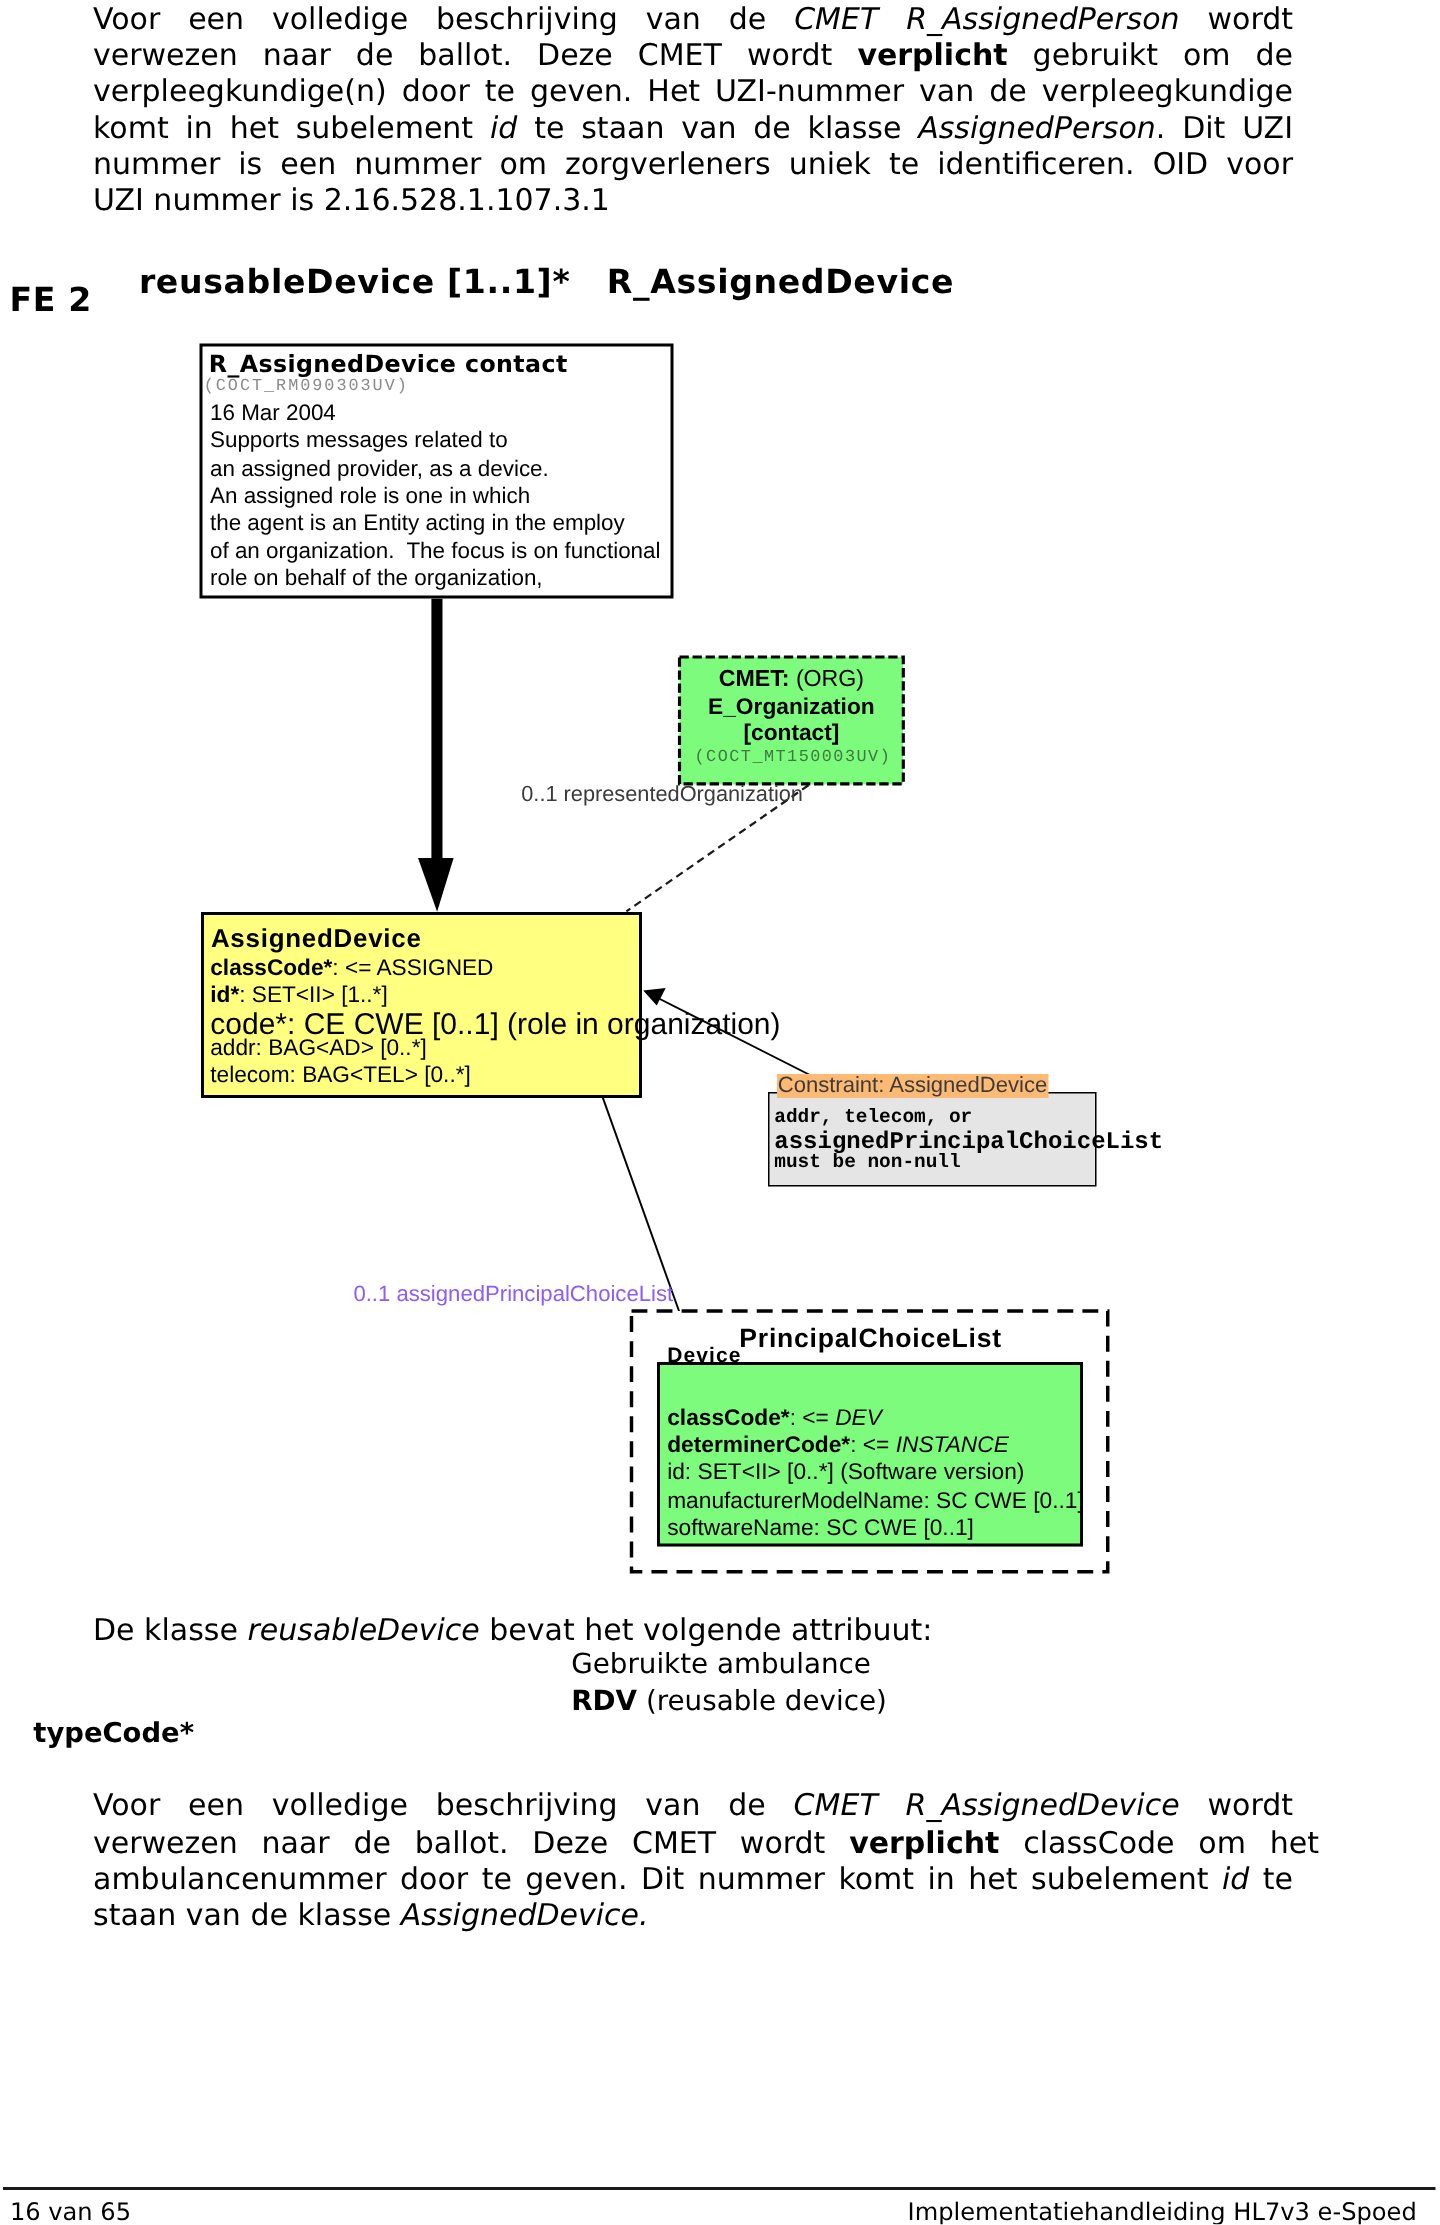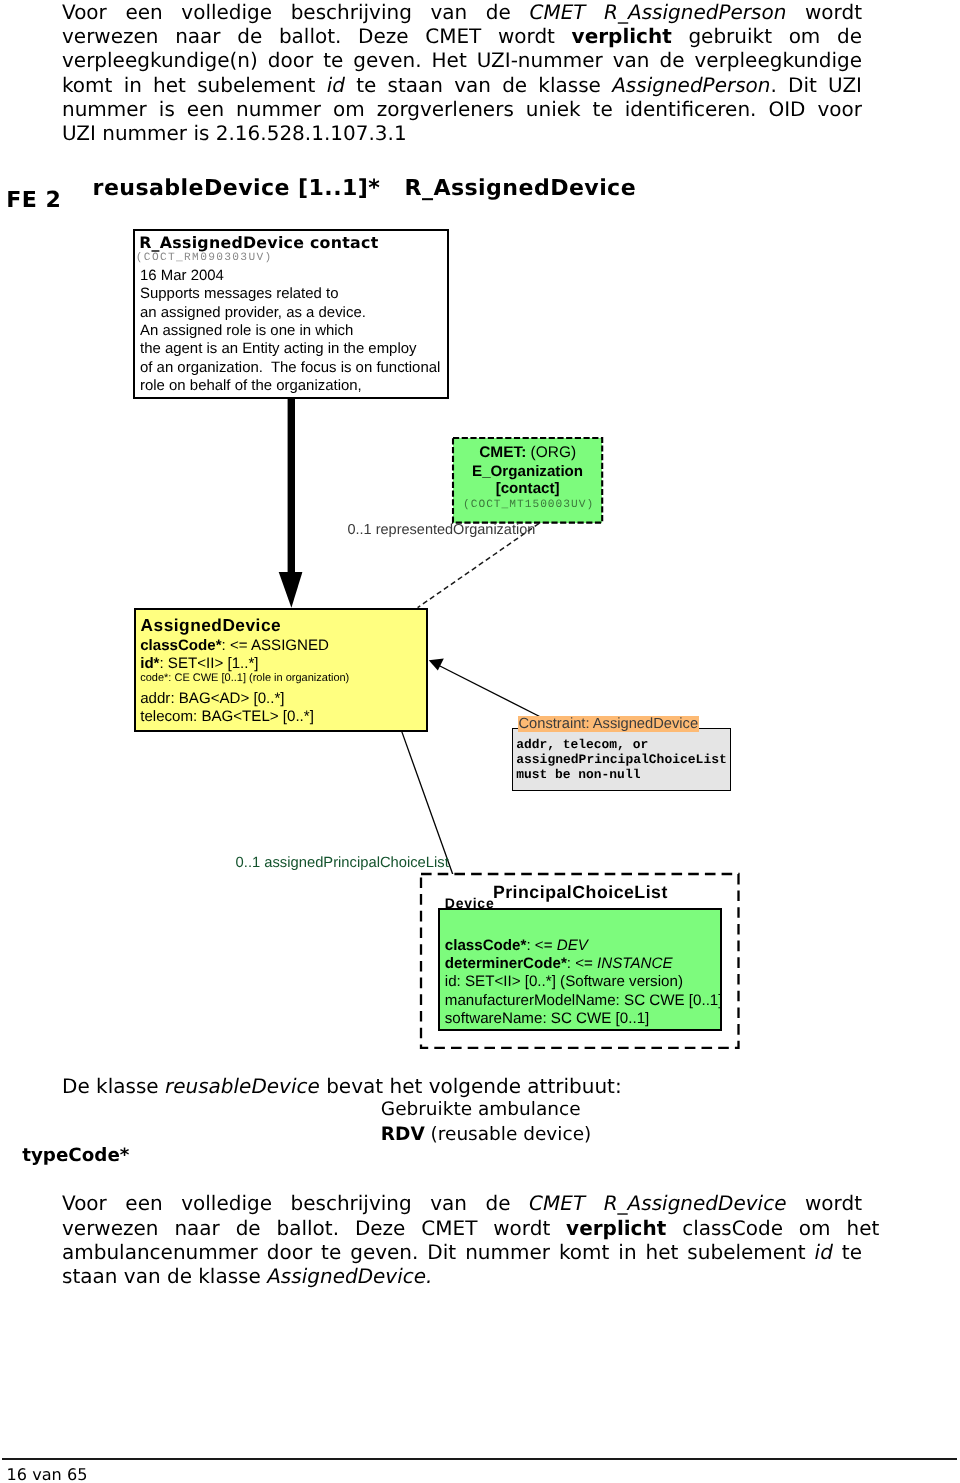--- a/index.html
+++ b/index.html
@@ -82,34 +82,34 @@
     <div class="dtxt" style="left:453px;top:480px;width:149.2px;text-align:center;font-size:15.15px;font-weight:bold;">[contact]</div>
     <div class="dmono" style="left:453.5px;top:499px;width:149.2px;text-align:center;font-size:11.2px;color:#3d7a3d;letter-spacing:1.0px;text-indent:1.0px;">(COCT_MT150003UV)</div>
 
     <div class="dtxt" style="left:347.5px;top:521.5px;font-size:14.5px;color:#3a3a3a;">0..1 representedOrganization</div>
 
     <div class="dbox" style="left:134px;top:607.8px;width:293.8px;height:124.2px;border:2.1px solid #000;background:#FFFF80;"></div>
     <div class="dtxt" style="left:140.6px;top:614.8px;font-size:17.3px;font-weight:bold;letter-spacing:0.5px;">AssignedDevice</div>
     <div id="ad-attrs">
         <div class="dtxt" style="left: 140.2px; top: 637px; font-size: 15.1px;"><b>classCode*</b><span>: &lt;= ASSIGNED</span></div>
         <div class="dtxt" style="left: 140.2px; top: 654.65px; font-size: 15.1px;"><b>id*</b><span>: SET&lt;II&gt; [1..*]</span></div>
-        <div class="dtxt" style="left: 140.2px; top: 672.3px; font-size: 11px;"><span>code*: CE CWE [0..1] (role in organization)</span></div>
+        <div class="dtxt" style="left: 140.2px; top: 672.3px; font-size: 20px;"><span>code*: CE CWE [0..1] (role in organization)</span></div>
         <div class="dtxt" style="left: 140.2px; top: 689.95px; font-size: 15.1px;"><span>addr: BAG&lt;AD&gt; [0..*]</span></div>
         <div class="dtxt" style="left: 140.2px; top: 707.6px; font-size: 15.1px;"><span>telecom: BAG&lt;TEL&gt; [0..*]</span></div>
       </div>
 
     <div class="dbox" style="left:512.4px;top:728.3px;width:218.3px;height:62.8px;border:1.7px solid #000;background:#E5E5E5;"></div>
     <div class="dtxt" style="left:517.5px;top:716.3px;font-size:14.7px;color:#3c3c3c;background:#fdba74;padding:0 1px;">Constraint: AssignedDevice</div>
     <div id="constraint-lines">
         <div class="dmono" style="left: 516.2px; top: 736.8px; font-size: 12.95px; font-weight: bold;">addr, telecom, or</div>
-        <div class="dmono" style="left: 516.2px; top: 751.85px; font-size: 13px; font-weight: bold;">assignedPrincipalChoiceList</div>
+        <div class="dmono" style="left: 516.2px; top: 751.85px; font-size: 16px; font-weight: bold;">assignedPrincipalChoiceList</div>
         <div class="dmono" style="left: 516.2px; top: 766.9px; font-size: 12.95px; font-weight: bold;">must be non-null</div>
       </div>
 
-    <div class="dtxt" style="left:235.6px;top:855.3px;font-size:14.75px;color:#14532d;">0..1 assignedPrincipalChoiceList</div>
+    <div class="dtxt" style="left:235.6px;top:855.3px;font-size:14.75px;color:#8b5cf6;">0..1 assignedPrincipalChoiceList</div>
 
     <div class="dbox" style="left:421.4px;top:874.3px;width:317.5px;height:173.8px;background:#fff;"></div>
     <svg style="position:absolute;left:419.4px;top:872.3px;" width="321.5" height="177.8">
       <rect x="2" y="2" width="317.5" height="173.8" fill="none" stroke="#000" stroke-width="2.3" stroke-dasharray="10.6 6.1"></rect>
     </svg>
     <div class="dtxt" style="left:421.4px;top:881.5px;width:317.5px;text-align:center;font-size:17.7px;font-weight:bold;letter-spacing:0.52px;text-indent:0.52px;">PrincipalChoiceList</div>
     <div class="dbox" style="left:437.7px;top:907.6px;width:284.3px;height:123.9px;border:2.1px solid #000;background:#7DFB7D;"></div>
     <div class="dtxt" style="left:444.8px;top:895px;font-size:14px;font-weight:bold;letter-spacing:0.75px;">Device</div>
     <div id="pcl-attrs">
         <div class="dtxt" style="left: 444.8px; top: 936.5px; font-size: 15.15px;"><b>classCode*</b><span>: &lt;= </span><i>DEV</i></div>
@@ -128,13 +128,14 @@
   <div class="attr-val" style="left:380.8px;top:1123.5px;"><b>RDV</b><span> (reusable device)</span></div>
   <div class="attr-val" style="left:380.8px;top:1099px;">Gebruikte ambulance</div>
   <div id="closing-paragraph">
       <div class="pline just" style="top: 1191.3px; word-spacing: 12.1855px;"><span class="jrow" style="display: block;"><span>Voor een volledige beschrijving van de </span><i>CMET R_AssignedDevice</i><span> wordt</span></span></div>
       <div class="pline just" style="top: 1215.65px; word-spacing: 9.5156px;"><span class="jrow" style="display: block;"><span>verwezen naar de ballot. Deze CMET wordt </span><b>verplicht</b><span> classCode om het</span></span></div>
       <div class="pline just" style="top: 1240px; word-spacing: 2.6179px;"><span class="jrow" style="display: block;"><span>ambulancenummer door te geven. Dit nummer komt in het subelement </span><i>id</i><span> te</span></span></div>
       <div class="pline" style="top: 1264.35px;"><span class="jrow"><span>staan van de klasse </span><i>AssignedDevice.</i></span></div>
     </div>
   <div class="footer-rule" style="left:2px;top:1458.2px;width:955.2px;height:1.45px;"></div>
   <div class="footer-txt" style="left:6.6px;top:1464.8px;">16 van 65</div>
+  <div class="footer-txt" style="left:547px;top:1464.8px;text-align:right;width:397.5px;">Implementatiehandleiding HL7v3 e-Spoed</div>
 </div>
 
 </body></html>

